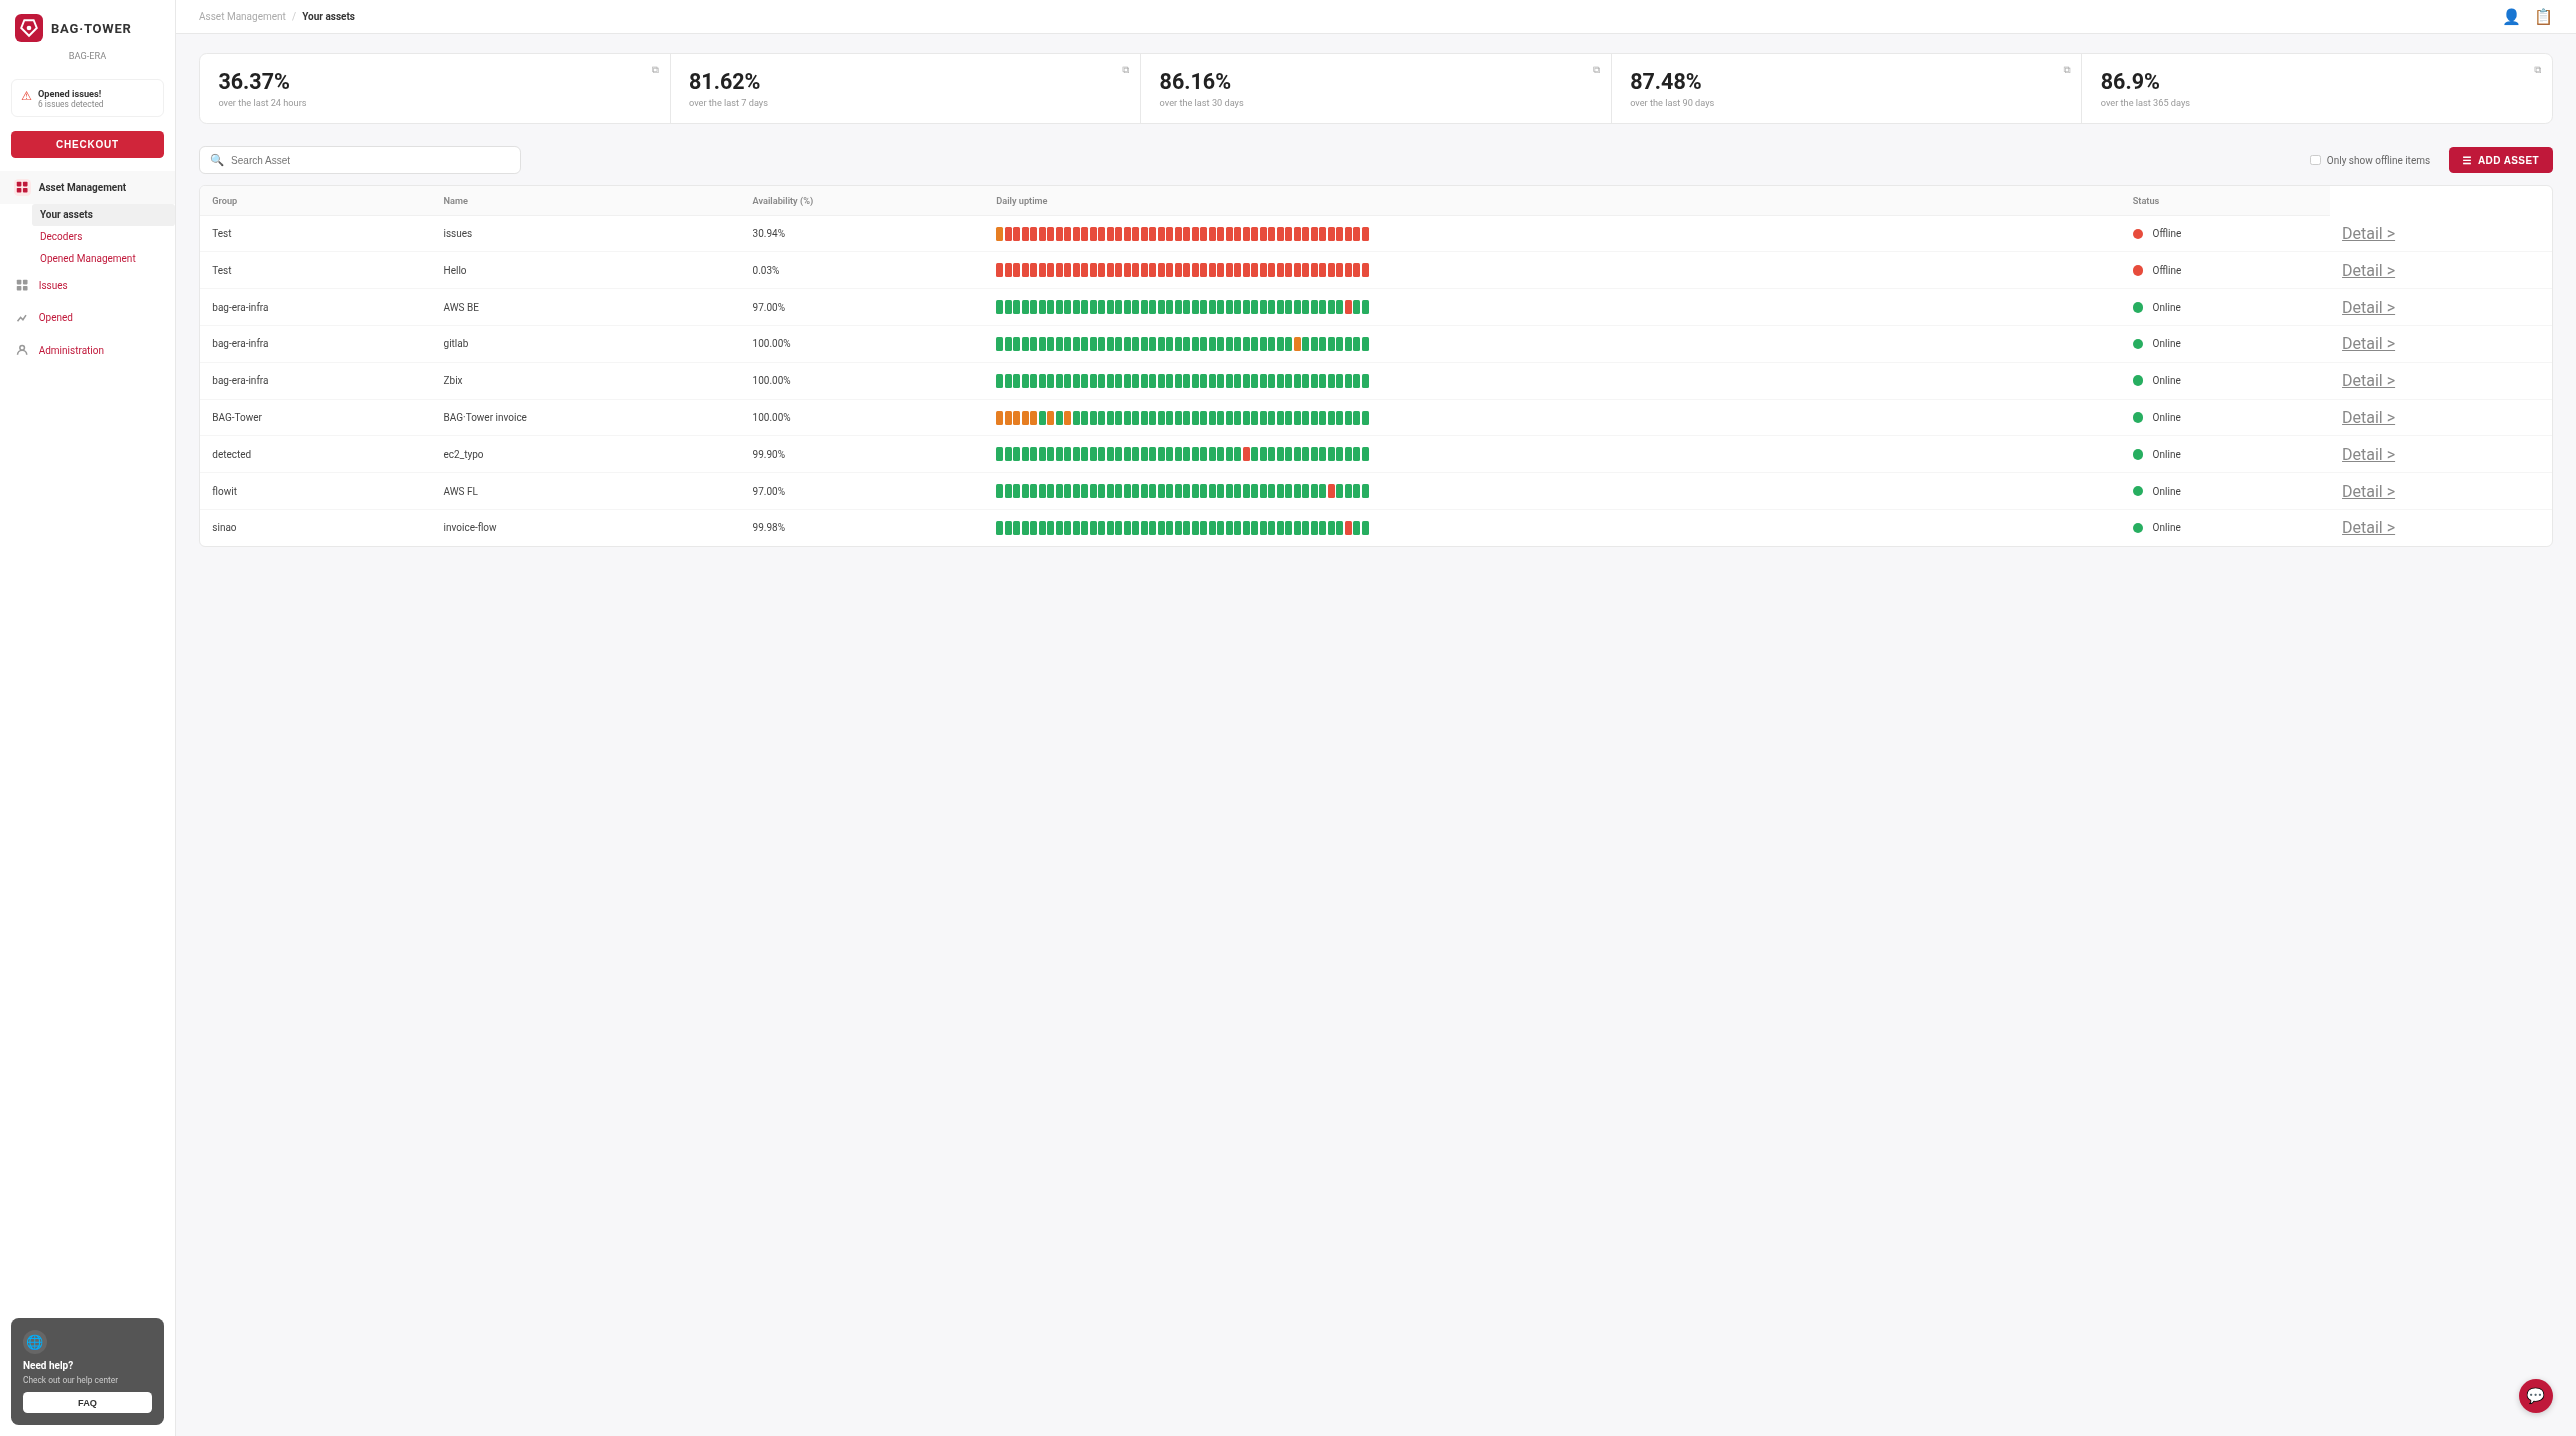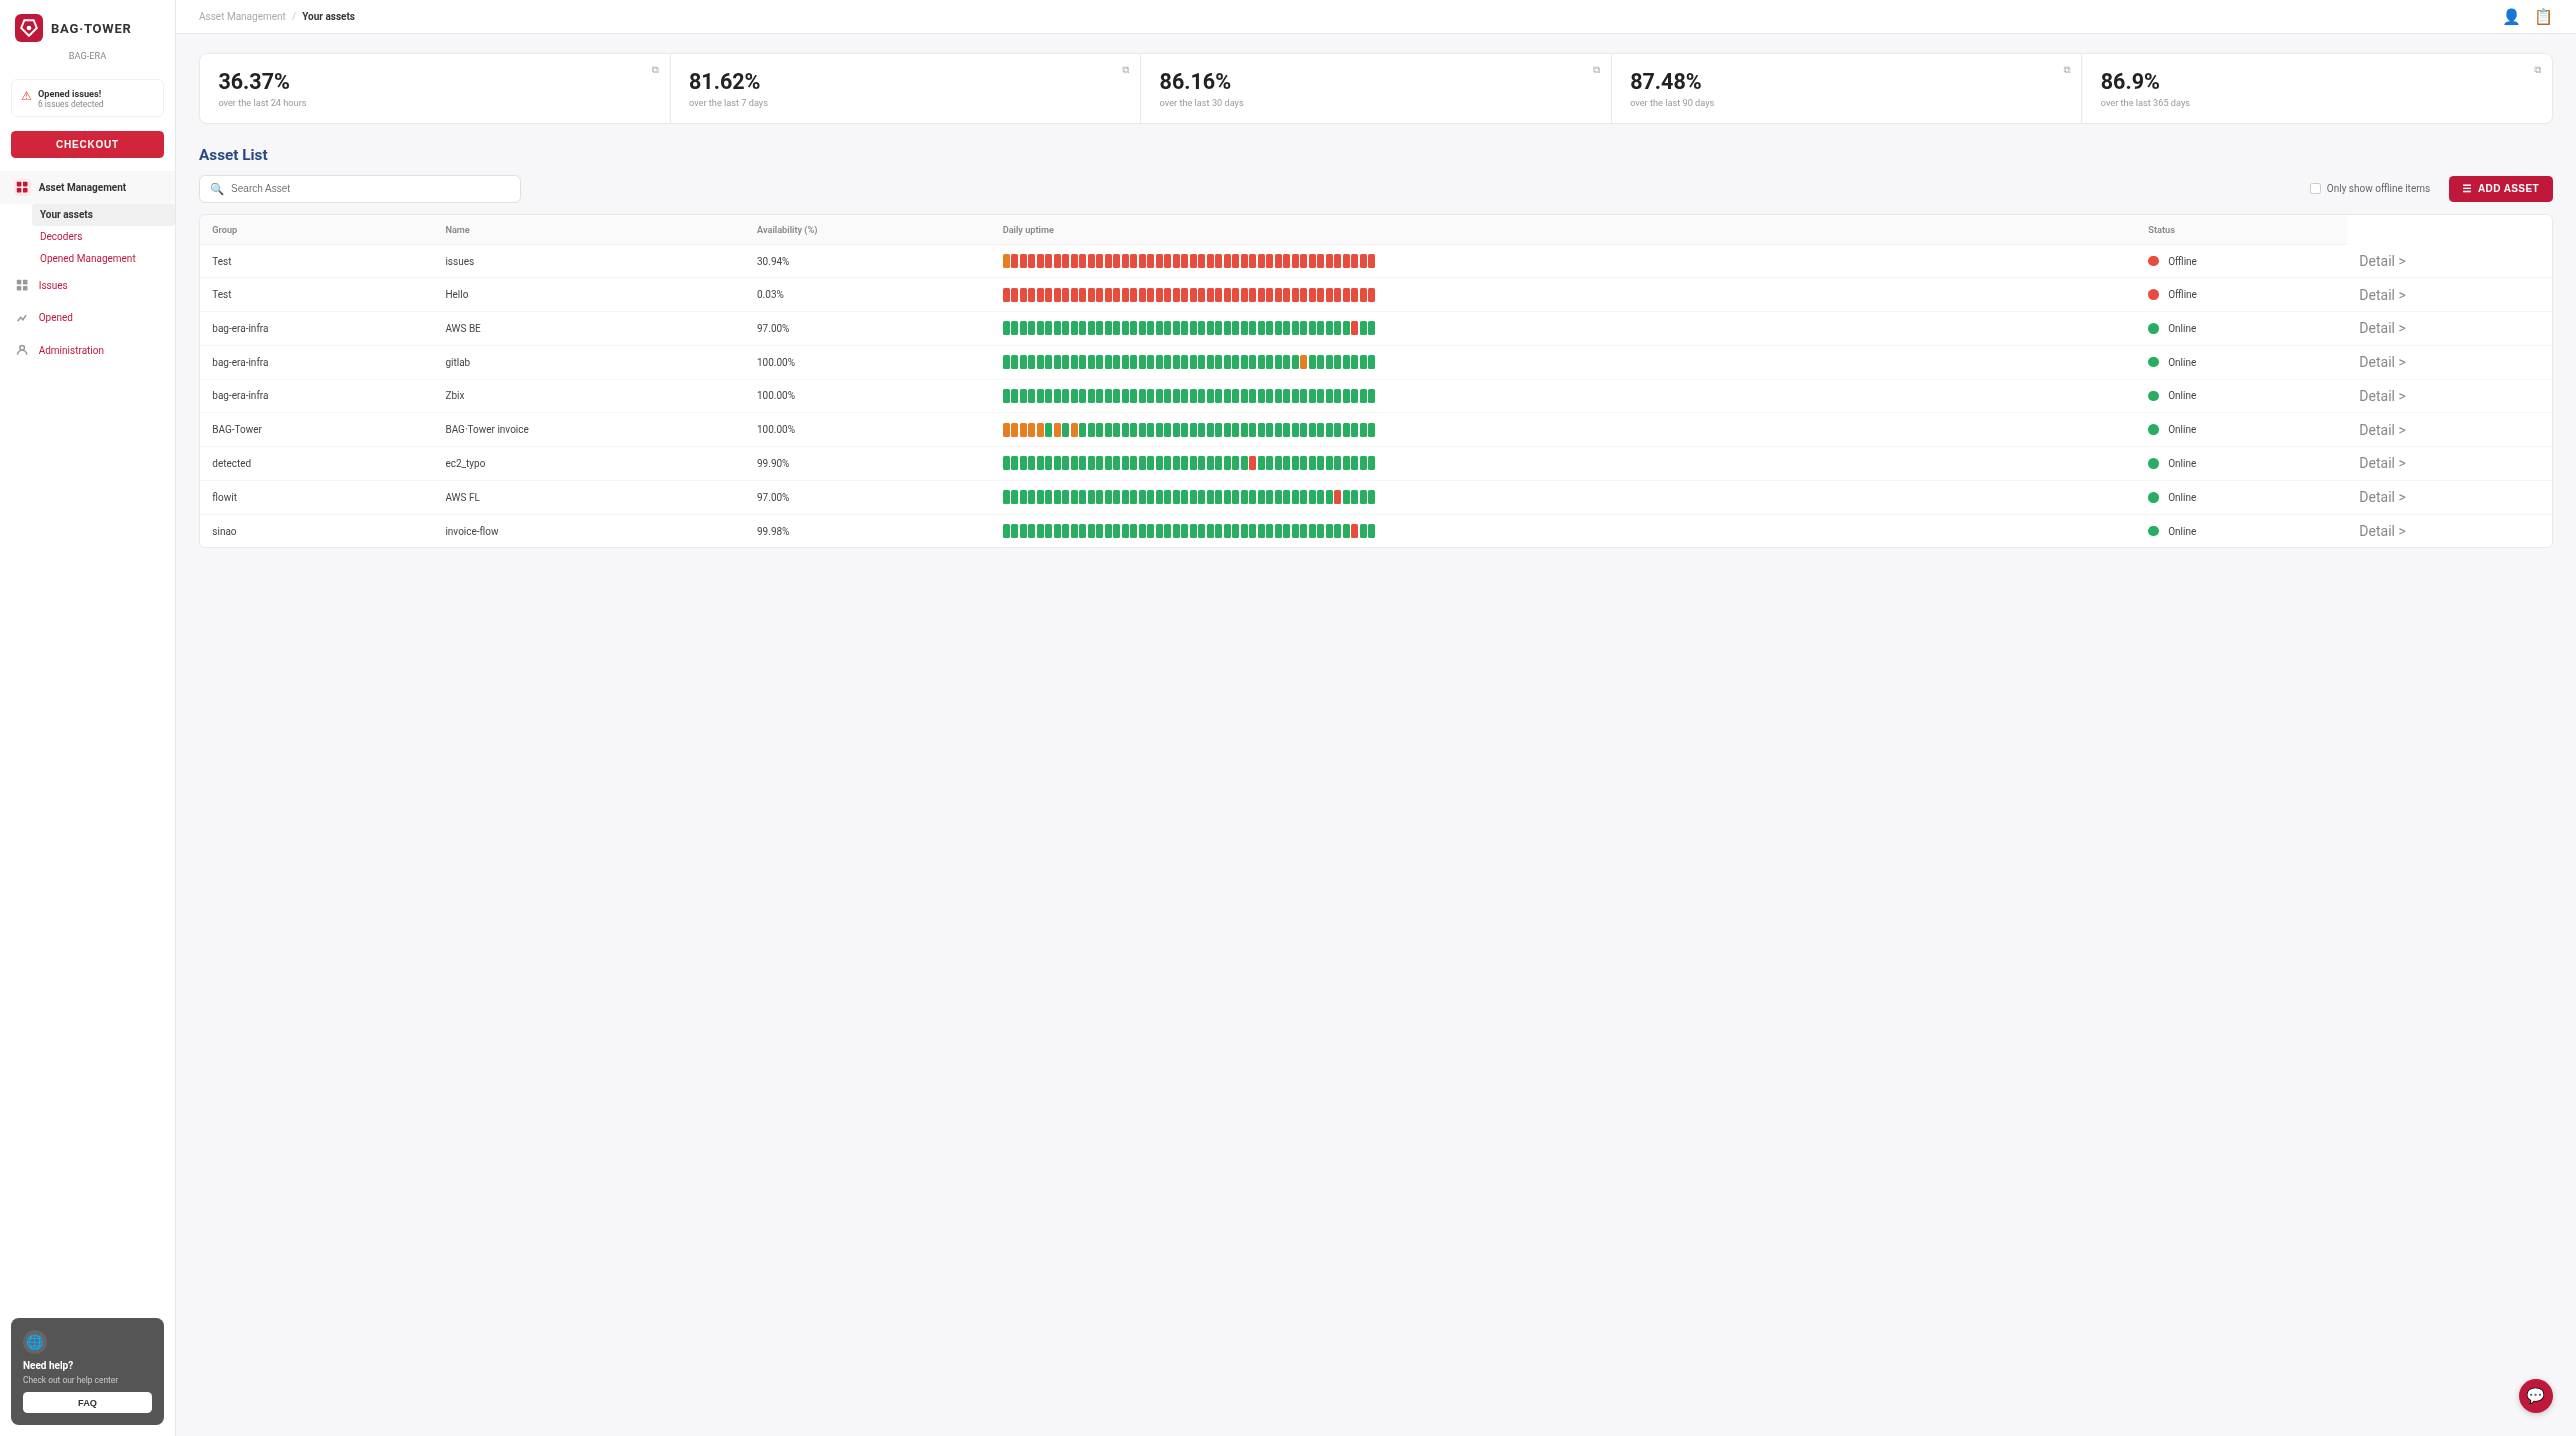--- a/index.html
+++ b/index.html
@@ -71,21 +71,21 @@
     td { padding: 8.4px 12.3px; border-bottom: 0.8px solid #f5f5f5; font-size: 10px; color: #444; }
     tr:last-child td { border-bottom: none; }
 
     
     .uptime-bar { display: flex; gap: 1.5px; align-items: center; }
     .bar-seg { width: 7px; height: 14px; border-radius: 1.5px; display: inline-block; }
 
     
     .status-dot { width: 10.7px; height: 10.7px; border-radius: 50%; display: inline-block; margin-right: 4.6px; vertical-align: middle; }
     .status-cell { display: flex; align-items: center; gap: 4.6px; }
-    .detail-link { color: #888; font-size: 14px; cursor: pointer; }
+    .detail-link { color: #888; font-size: 16px; cursor: pointer; text-decoration: underline; }
 
     
     .chat-bubble { position: fixed; bottom: 23px; right: 23px; width: 34px; height: 34px; background: #c0183a; border-radius: 50%; display: flex; align-items: center; justify-content: center; cursor: pointer; box-shadow: 0 1.5px 6.1px rgba(0,0,0,0.2); }
     .chat-icon { color: #fff; font-size: 15.3px; }
 
     .checkbox-custom { width: 10.7px; height: 10.7px; border: 1.2px solid #ccc; border-radius: 2.3px; display: inline-block; cursor: pointer; background: #fff; }
   </style>
 </head>
 <body>
 
@@ -208,21 +208,20 @@
     <div class="stat-value">87.48%</div>
     <div class="stat-label">over the last 90 days</div>
   </div>
         <div class="stat-card">
     <span class="stat-link">⧉</span>
     <div class="stat-value">86.9%</div>
     <div class="stat-label">over the last 365 days</div>
   </div>
       </div>
 
-    <div class="asset-section-title">Asset List</div>
 
     <div class="asset-controls">
       <div class="search-box">
         <span class="search-icon">🔍</span>
         <input class="search-input" type="text" placeholder="Search Asset" style="">
       </div>
       <div style="display:flex;align-items:center;gap:18.4px;">
         <label class="offline-check">
           <span class="checkbox-custom"></span>
           <span>Only show offline items</span>

